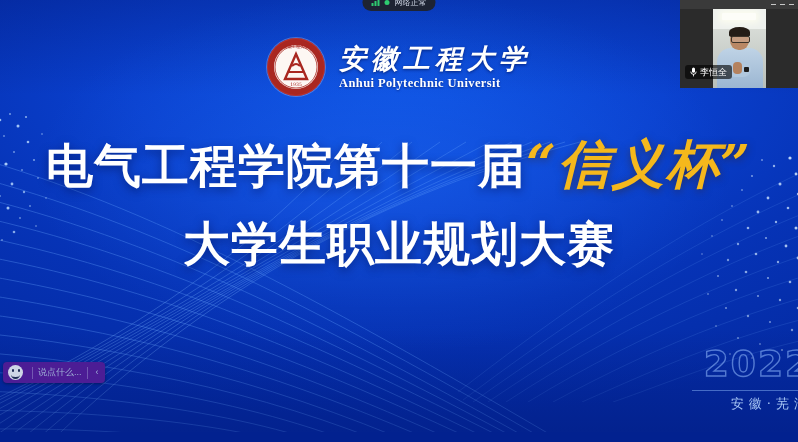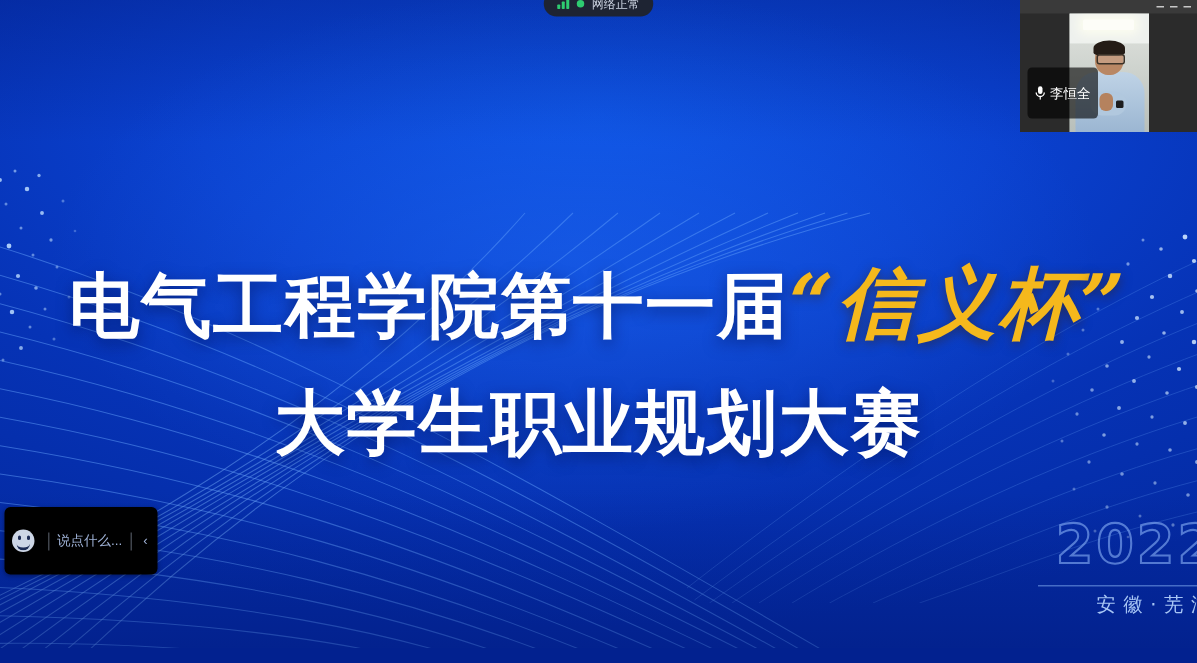--- a/index.html
+++ b/index.html
@@ -133,21 +133,20 @@
     font-family: "DejaVu Sans", "Liberation Sans", sans-serif;
     font-weight: 700;
     color: #ffffff;
     white-space: nowrap;
     line-height: 1;
   }
   .line1 {
     font-size: 47px;
     letter-spacing: 1px;
     text-shadow: 0 3px 10px rgba(0,16,80,.55);
-    margin-top: 39px;
   }
   .line2 {
     margin-top: 30px;
     font-size: 47px;
     letter-spacing: 1px;
     text-shadow: 0 3px 10px rgba(0,16,80,.55);
   }
   .gold {
     font-family: "DejaVu Serif", "Liberation Serif", serif;
     font-style: italic;
@@ -298,43 +297,43 @@
     width: 5px; height: 5px; border-radius: 1px;
     background: #1d1d1d;
   }
   .sv-nametag {
     position: absolute;
     left: 5px;
     bottom: 9px;
     display: flex;
     align-items: center;
     gap: 3px;
-    padding: 12px 5px;
+    padding: 2px 5px;
     border-radius: 3px;
     background: rgba(0,0,0,.62);
   }
   .sv-name {
     color: #fff;
     font-size: 9px;
     line-height: 1;
     white-space: nowrap;
   }
   .mic-icon { flex: 0 0 auto; }
 
   
   .composer {
     position: absolute;
     left: 3px;
     bottom: 59px;
     height: 21px;
     display: flex;
     align-items: center;
-    background: #000000;
+    background: #4c1d95;
     border-radius: 4px;
-    padding: 12px 3px;
+    padding: 0 3px;
     box-shadow: 0 1px 3px rgba(0,0,0,.35);
   }
   .composer-emoji {
     width: 15px; height: 15px;
     border-radius: 50%;
     background: #cdd6e6;
     position: relative;
     flex: 0 0 auto;
     margin: 0 4px 0 2px;
   }
@@ -503,20 +502,38 @@
           <circle cx="136" cy="188" r="1.1" opacity=".45"></circle>
         <circle cx="158" cy="194" r="1" opacity=".4"></circle>
           <circle cx="180" cy="200" r="1.1" opacity=".45"></circle>
         <circle cx="128" cy="204" r="1" opacity=".35"></circle>
           <circle cx="150" cy="208" r="0.9" opacity=".3"></circle>
       </g>
     </svg>
 
     <div class="slide-vignette"></div>
 
+    <div class="logo-row">
+      <div class="crest">
+        <svg viewBox="0 0 58 58">
+          <circle cx="29" cy="29" r="28" fill="#a92720"></circle>
+          <circle cx="29" cy="29" r="22" fill="#fdf7f3"></circle>
+          <circle cx="29" cy="29" r="21" fill="none" stroke="#a92720" stroke-width="0.8"></circle>
+          <path d="M29 16 L40 41 L18 41 Z" fill="none" stroke="#a92720" stroke-width="2.4"></path>
+          <path d="M22 34 h14" stroke="#a92720" stroke-width="2.2"></path>
+          <path d="M25 28 q4 -4 8 0" fill="none" stroke="#a92720" stroke-width="1.8"></path>
+          <text x="29" y="48" font-size="4.6" text-anchor="middle" fill="#a92720" font-family="'DejaVu Serif',serif">1935</text>
+          <text x="29" y="10" font-size="4.2" text-anchor="middle" fill="#a92720" font-family="'DejaVu Serif',serif">安徽工程大学</text>
+        </svg>
+      </div>
+      <div class="wordmark">
+        <div class="cn-name">安徽工程大学</div>
+        <div class="en-name">Anhui Polytechnic Universit</div>
+      </div>
+    </div>
 
     <div class="headline">
       <div class="line1"><span>电气工程学院第十一届</span><span class="gold qm">“</span><span class="gold">信义杯</span><span class="gold qm">”</span></div>
       <div class="line2">大学生职业规划大赛</div>
     </div>
 
     <div class="year-block">
       <div class="year">2022</div>
       <div class="place-rule"></div>
       <div class="place">安徽·芜湖</div>

